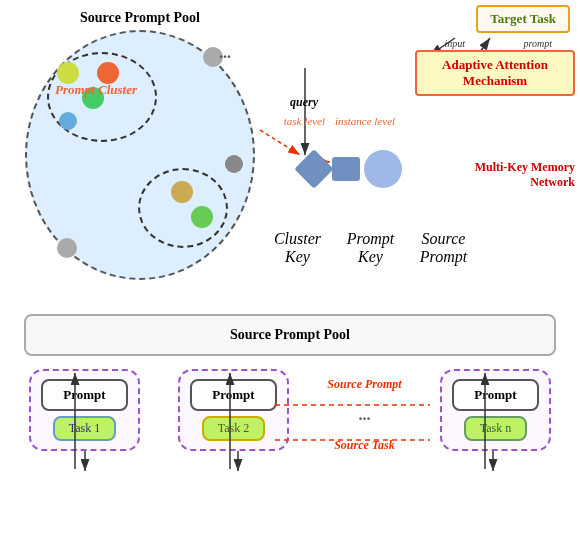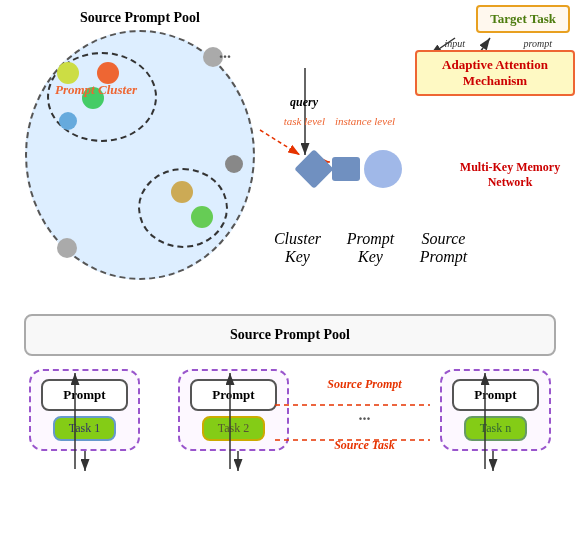--- a/index.html
+++ b/index.html
@@ -117,21 +117,21 @@
     }
 
     
     .multi-key-label {
       position: absolute;
       top: 160px;
       right: 5px;
       font-size: 12px;
       font-weight: bold;
       color: #c00;
-      text-align: center;
+      text-align: right;
       width: 130px;
     }
 
     
     .query-label {
       position: absolute;
       top: 55px;
       left: 20px;
       font-size: 12px;
       font-style: italic;
@@ -249,21 +249,21 @@
       font-size: 13px;
       font-weight: bold;
       background: #fff;
     }
 
     .task-badge {
       border: 2px solid #aaa;
       border-radius: 8px;
       padding: 3px 14px;
       font-size: 12px;
-      background: #84cc16;
+      background: #bef264;
     }
 
     .task-badge.blue { border-color: #6699cc; color: #336; }
     .task-badge.yellow { border-color: #ccaa00; color: #553; }
     .task-badge.green { border-color: #669966; color: #363; }
 
     .card-wrapper {
       border: 2px dashed #9955cc;
       border-radius: 14px;
       padding: 8px 10px;

